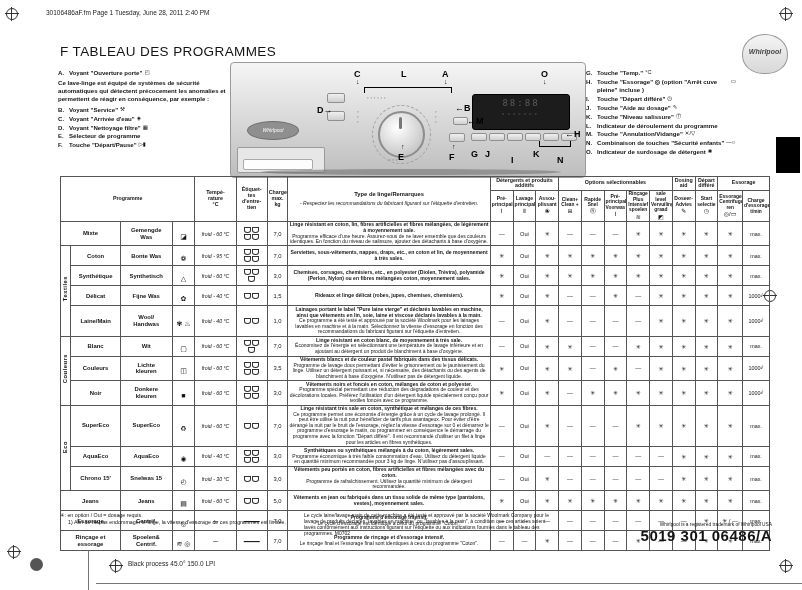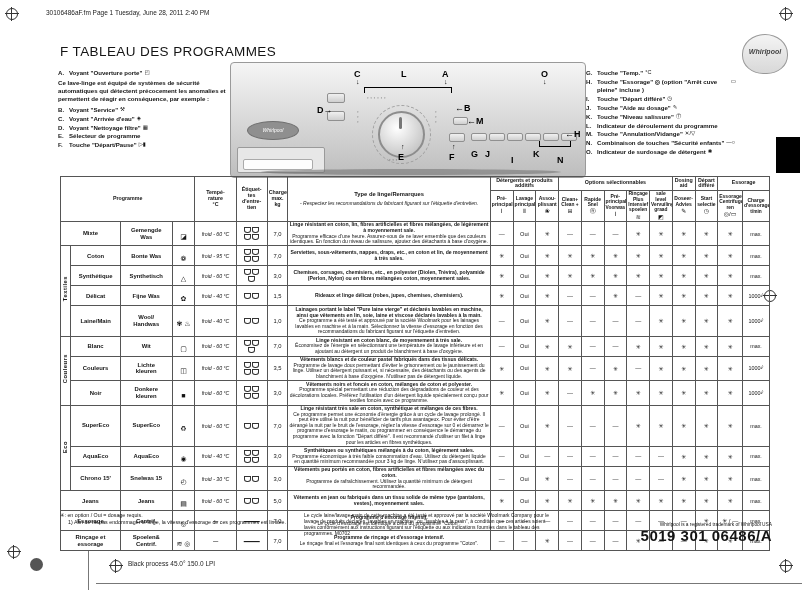--- a/index.html
+++ b/index.html
@@ -196,20 +196,24 @@
   <div class="badge">Whirlpool</div>
   <div class="drawer"></div>
   <div class="drawer-in"></div>
   <div class="pbtn" style="left:96px;top:30px;width:16px;height:8px;"></div>
   <div class="pbtn" style="left:96px;top:48px;width:16px;height:8px;"></div>
   <div class="dial"></div>
   <div class="tinyicons" style="left:136px;top:32px;">▫▫▫▫▫▫</div>
   <div class="tinyicons" style="left:126px;top:46px;">▫<br>▫<br>▫</div>
   <div class="tinyicons" style="left:204px;top:46px;">▫<br>▫<br>▫</div>
   <div class="tinyicons" style="left:158px;top:94px;">▫▫▫</div>
+  <div class="disp">
+    <div class="dig">88:88</div>
+    <div class="dots">▪▪▪▪▪▪▪</div>
+  </div>
   <div class="pbtn" style="left:222px;top:54px;width:13px;height:6px;"></div>
   <div class="pbtn" style="left:218px;top:70px;width:14px;height:7px;"></div>
   <div class="pbtn" style="left:240px;top:70px;width:14px;height:6px;"></div>
   <div class="pbtn" style="left:258px;top:70px;width:14px;height:6px;"></div>
   <div class="pbtn" style="left:276px;top:70px;width:14px;height:6px;"></div>
   <div class="pbtn" style="left:294px;top:70px;width:14px;height:6px;"></div>
   <div class="pbtn" style="left:312px;top:70px;width:14px;height:6px;"></div>
   <div class="pbtn" style="left:330px;top:70px;width:14px;height:6px;"></div>
   <div class="shadowbar"></div>
   <div class="lbrace" style="left:133px;top:24px;width:86px;"></div>

